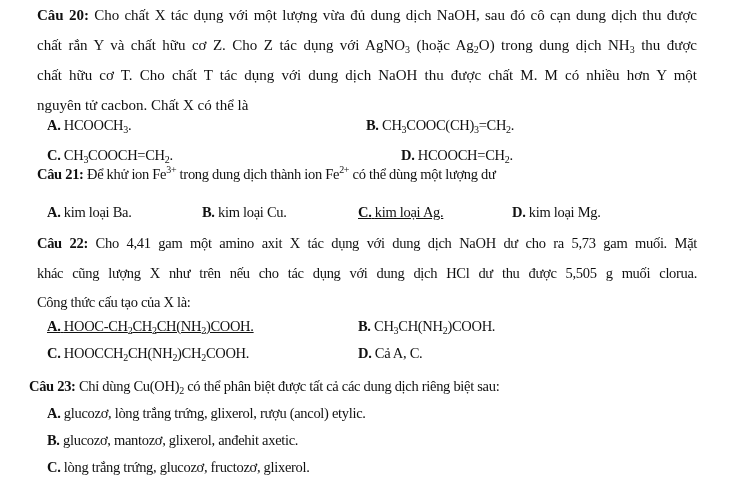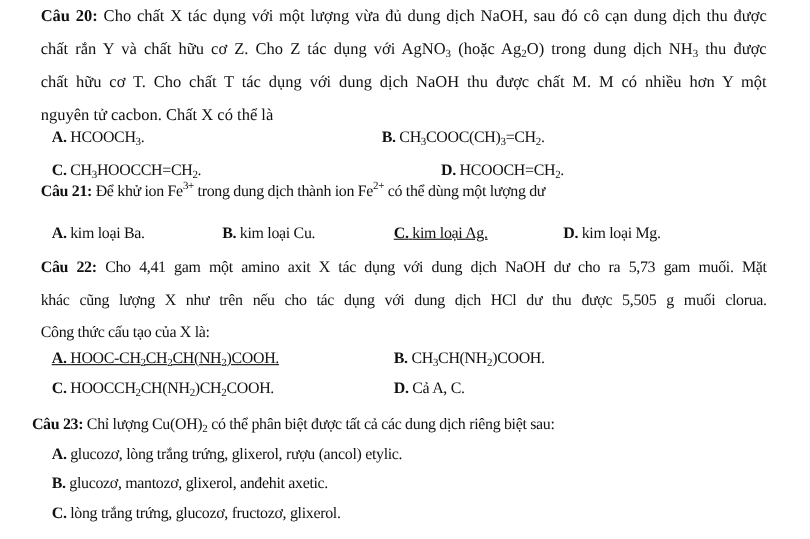--- a/index.html
+++ b/index.html
@@ -29,25 +29,25 @@
 </div>
 <div class="line just" style="left:37px; top:36px; width:660px;">
   <span>chất rắn Y và chất hữu cơ Z. Cho Z tác dụng với AgNO</span><sub>3</sub><span> (hoặc Ag</span><sub>2</sub><span>O) trong dung dịch NH</span><sub>3</sub><span> thu được</span>
 </div>
 <div class="line just" style="left:37px; top:66px; width:660px;">chất hữu cơ T. Cho chất T tác dụng với dung dịch NaOH thu được chất M. M có nhiều hơn Y một</div>
 <div class="line" style="left:37px; top:96px;">nguyên tử cacbon. Chất X có thể là</div>
 
 <div class="line cond" style="left:47px; top:116px;">
   <b>A.</b> <span>HCOOCH</span><sub>3</sub><span>.</span>
 </div>
-<div class="line cond" style="left:347px; top:116px;">
+<div class="line cond" style="left:366px; top:116px;">
   <b>B.</b> <span>CH</span><sub>3</sub><span>COOC(CH)</span><sub>3</sub><span>=CH</span><sub>2</sub><span>.</span>
 </div>
 <div class="line cond" style="left:47px; top:146px;">
-  <b>C.</b> <span>CH</span><sub>3</sub><span>HOOCCH=CH</span><sub>2</sub><span>.</span>
+  <b>C.</b> <span>CH</span><sub>3</sub><span>COOCH=CH</span><sub>2</sub><span>.</span>
 </div>
 <div class="line cond" style="left:358px; top:146px;margin-left:43px;">
   <b>D.</b> <span>HCOOCH=CH</span><sub>2</sub><span>.</span>
 </div>
 
 <div class="line cond" style="left:37px; top:165px;">
   <b>Câu 21:</b> <span>Để khử ion Fe</span><sup>3+</sup><span> trong dung dịch thành ion Fe</span><sup>2+</sup><span> có thể dùng một lượng dư</span>
 </div>
 <div class="line cond" style="left:47px; top:203px;"><b>A.</b> <span>kim loại Ba.</span></div>
 <div class="line cond" style="left:202px; top:203px;"><b>B.</b> <span>kim loại Cu.</span></div>
@@ -67,17 +67,17 @@
   <b>B.</b> <span>CH</span><sub>3</sub><span>CH(NH</span><sub>2</sub><span>)COOH.</span>
 </div>
 <div class="line cond" style="left:47px; top:344px;">
   <b>C.</b> <span>HOOCCH</span><sub>2</sub><span>CH(NH</span><sub>2</sub><span>)CH</span><sub>2</sub><span>COOH.</span>
 </div>
 <div class="line cond" style="left:358px; top:344px;">
   <b>D.</b> <span>Cả A, C.</span>
 </div>
 
 <div class="line cond" style="left:29px; top:377px;">
-  <b>Câu 23:</b> <span>Chỉ lượng Cu(OH)</span><sub>2</sub><span> có thể phân biệt được tất cả các dung dịch riêng biệt sau:</span>
+  <b>Câu 23:</b> <span>Chỉ dùng Cu(OH)</span><sub>2</sub><span> có thể phân biệt được tất cả các dung dịch riêng biệt sau:</span>
 </div>
 <div class="line cond" style="left:47px; top:404px;"><b>A.</b> <span>glucozơ, lòng trắng trứng, glixerol, rượu (ancol) etylic.</span></div>
 <div class="line cond" style="left:47px; top:431px;"><b>B.</b> <span>glucozơ, mantozơ, glixerol, anđehit axetic.</span></div>
 <div class="line cond" style="left:47px; top:458px;"><b>C.</b> <span>lòng trắng trứng, glucozơ, fructozơ, glixerol.</span></div>
 
 </body></html>

